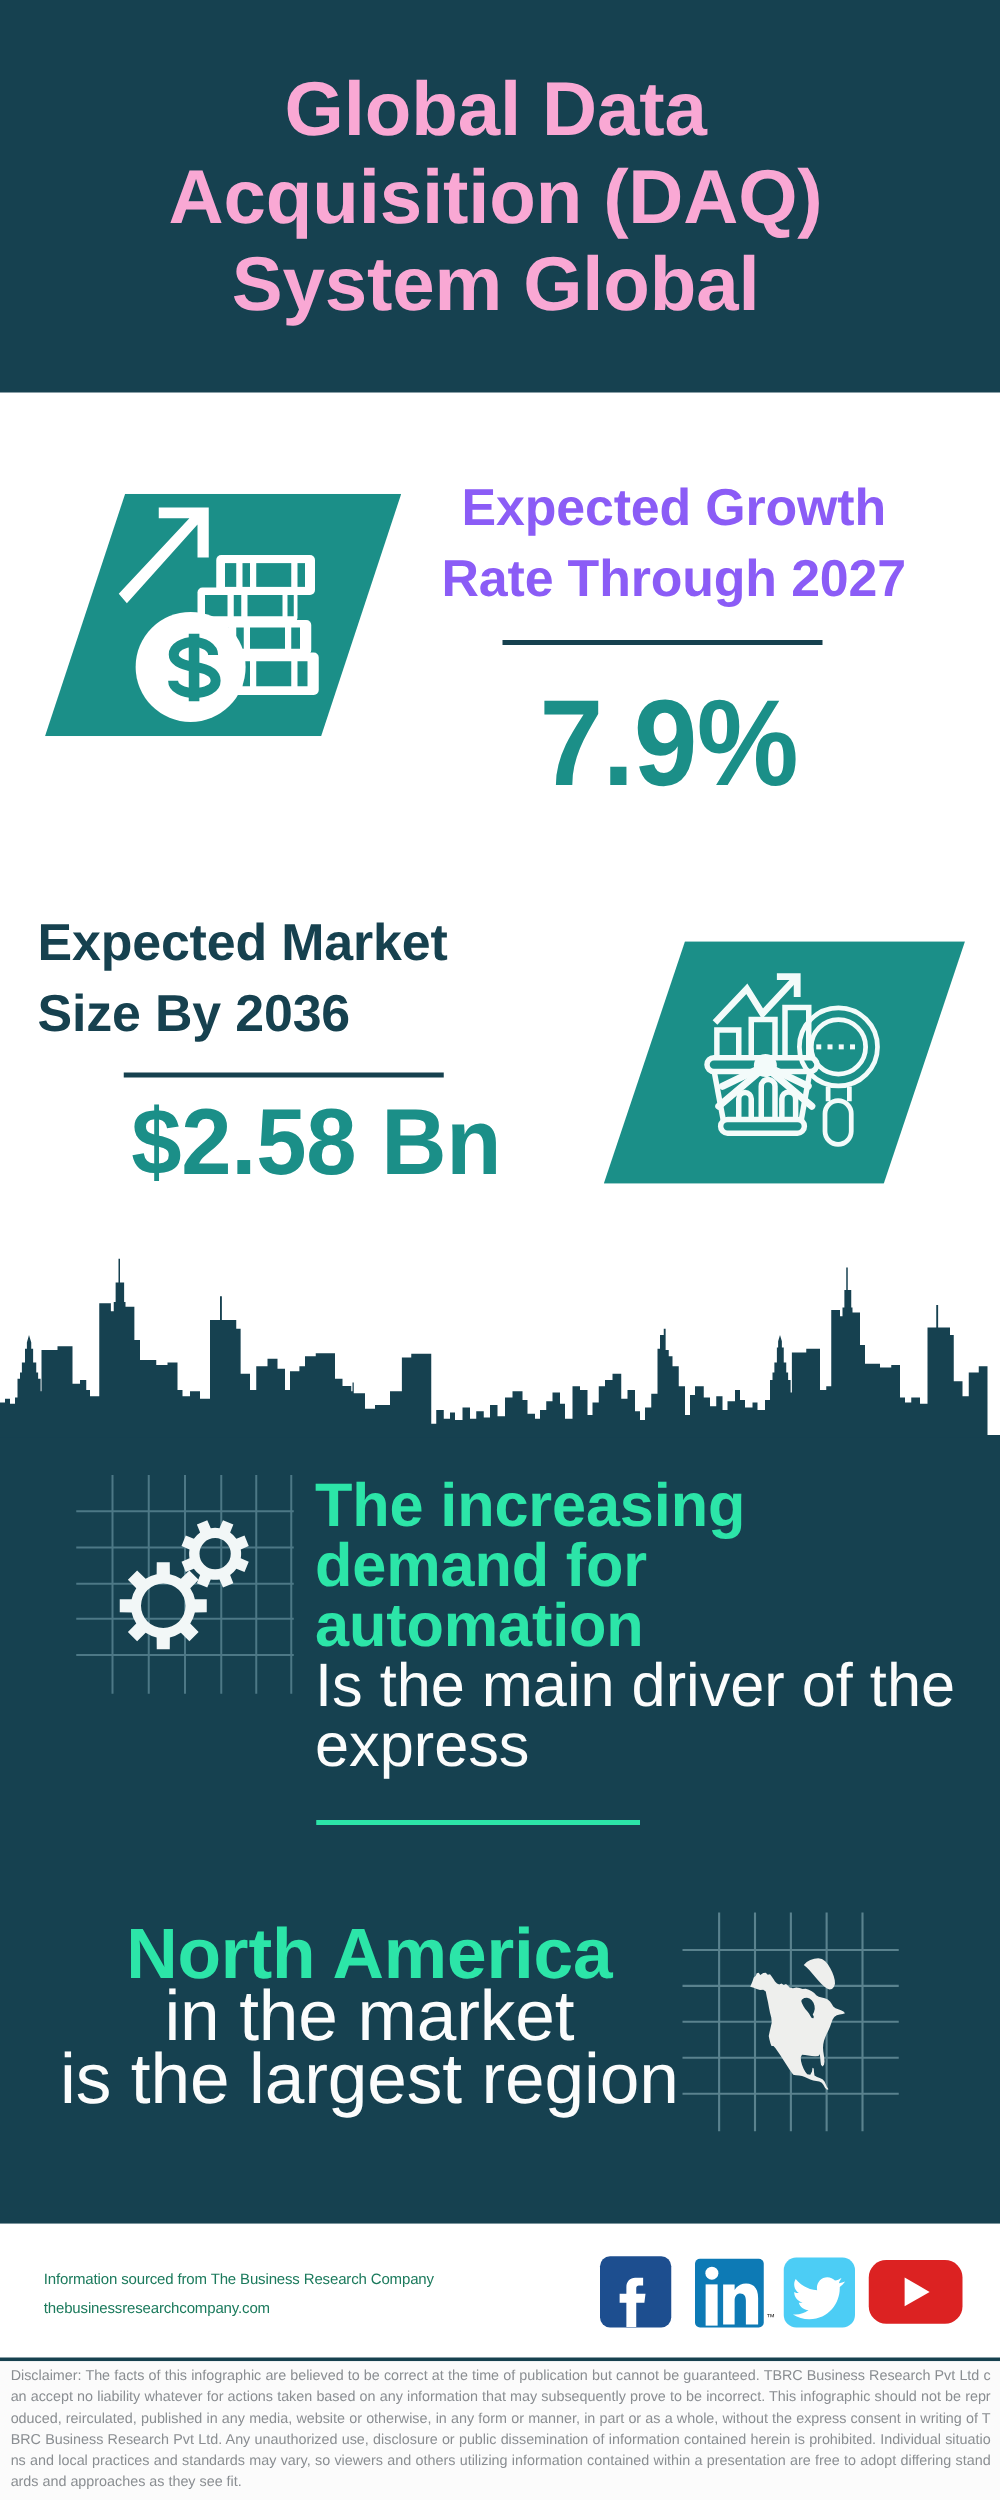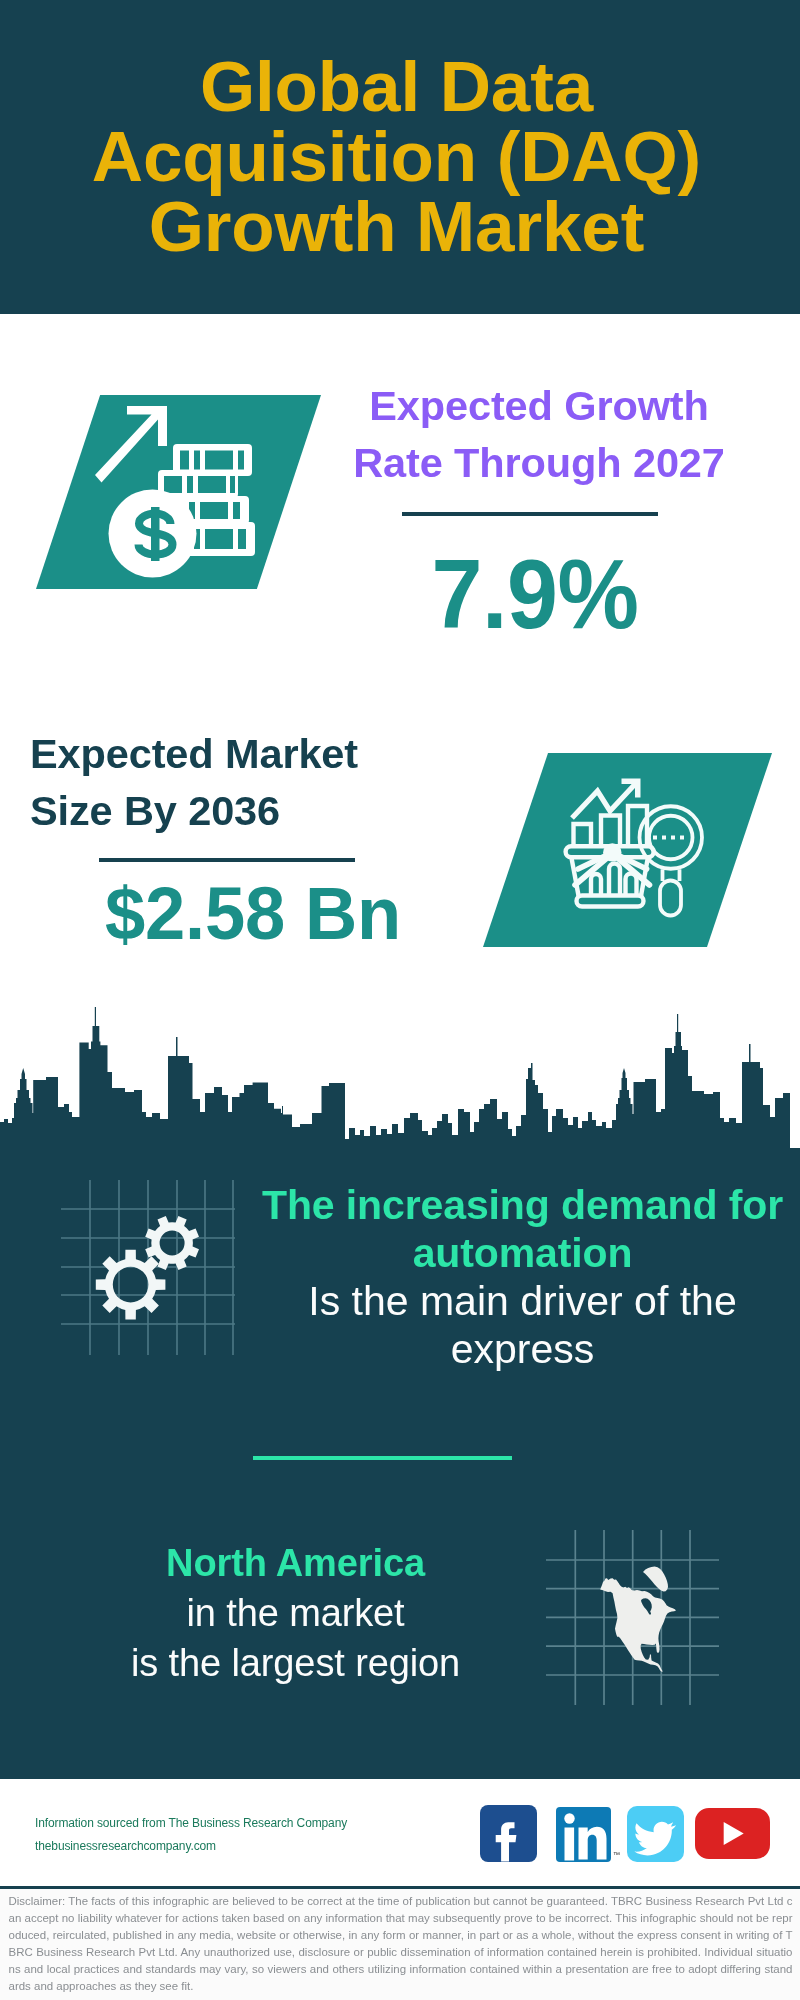--- a/index.html
+++ b/index.html
@@ -3,22 +3,22 @@
 <meta charset="utf-8">
 <style>
   html,body{margin:0;padding:0;}
   body{width:800px;height:2000px;background:#ffffff;
        font-family:"Liberation Sans",sans-serif;overflow:hidden;
        -webkit-font-smoothing:antialiased;}
   .page{position:relative;width:800px;height:2000px;}
 
   
   .header{position:absolute;left:0;top:0;width:800px;height:314px;background:#164150;}
-  .header-title{position:absolute;left:0;top:52px;width:793px;margin:0;color:#eab308;
-       font-size:71px;font-weight:bold;line-height:70px;text-align:center;letter-spacing:-0.12px;}
+  .header-title{position:absolute;left:0;top:52px;width:793px;margin:0;color:#f9a8d4;
+       font-size:61px;font-weight:bold;line-height:70px;text-align:center;letter-spacing:-0.12px;}
 
   
   .rule{position:absolute;background:#16414f;height:4px;}
   .rule-green{position:absolute;background:#2ce5a8;height:4px;}
   .para{position:absolute;width:285px;height:194px;background:#1b8f88;
         -webkit-clip-path:polygon(22.5% 0,100% 0,77.5% 100%,0 100%);
         clip-path:polygon(22.5% 0,100% 0,77.5% 100%,0 100%);}
   .icon-svg{position:absolute;display:block;}
 
   
@@ -33,26 +33,26 @@
   .k2-title{position:absolute;left:30px;top:726px;width:450px;
         color:#16414f;font-size:41.5px;font-weight:bold;line-height:56.5px;letter-spacing:-0.12px;}
   .k2-rule{left:99px;top:858px;width:256px;}
   .k2-value{position:absolute;left:68px;top:876px;width:370px;text-align:center;
         color:#1b8f88;font-size:75px;font-weight:bold;line-height:75px;letter-spacing:-0.2px;
         transform:scaleX(0.965);transform-origin:50% 50%;}
 
   
   .darkbody{position:absolute;left:0;top:1148px;width:800px;height:631px;background:#164150;}
 
-  .drv-text{position:absolute;left:252px;top:1181px;width:541px;text-align:center;
-        font-size:41px;line-height:48px;color:#fbfcfc;}
+  .drv-text{position:absolute;left:252px;top:1181px;width:541px;text-align:left;
+        font-size:49px;line-height:48px;color:#fbfcfc;}
   .drv-text .hl{color:#2ce5a8;font-weight:bold;letter-spacing:-0.12px;}
   .mid-rule{left:253px;top:1456px;width:259px;}
   .reg-text{position:absolute;left:20px;top:1538px;width:551px;text-align:center;
-        font-size:38px;line-height:50px;color:#fbfcfc;letter-spacing:-0.12px;}
+        font-size:57px;line-height:50px;color:#fbfcfc;letter-spacing:-0.12px;}
   .reg-text .hl{color:#2ce5a8;font-weight:bold;letter-spacing:-0.12px;}
 
   
   .footer{position:absolute;left:0;top:1779px;width:800px;height:109px;background:#fff;}
   .src{position:absolute;left:35px;top:1812px;width:460px;color:#1b7a5c;
         font-size:12px;line-height:23px;letter-spacing:-0.12px;}
   .social{position:absolute;top:1804px;left:480px;width:300px;height:60px;}
   .social .sq{position:absolute;display:block;}
   .social .sq svg{display:block;width:100%;height:100%;}
   .social .fb{left:0;top:1px;width:57px;height:57px;border-radius:8px;background:#1d4e8f;}
@@ -68,21 +68,21 @@
 </style>
 </head>
 <body>
 
 <div class="page">
 
   <div class="header">
     <div class="header-title">
       <div>Global Data</div>
       <div>Acquisition (DAQ)</div>
-      <div>Growth Market</div>
+      <div>System Global</div>
     </div>
   </div>
 
   <div class="para" style="left:36px;top:395px;">
   </div>
   <svg class="icon-svg" style="left:80px;top:390px;" width="200" height="200" viewBox="80 390 200 200">
     <path d="M127,406 L167,406 L167,446 L158,446 L158,419.5 L101.5,482.5 L95,475 L151.5,414.5 L127,414.5 Z" fill="#fff"></path>
     <rect x="173" y="444" width="79" height="32" rx="4" fill="#fff"></rect>
     <g fill="#1b8f88">
       <rect x="180" y="450.5" width="9" height="19"></rect>

